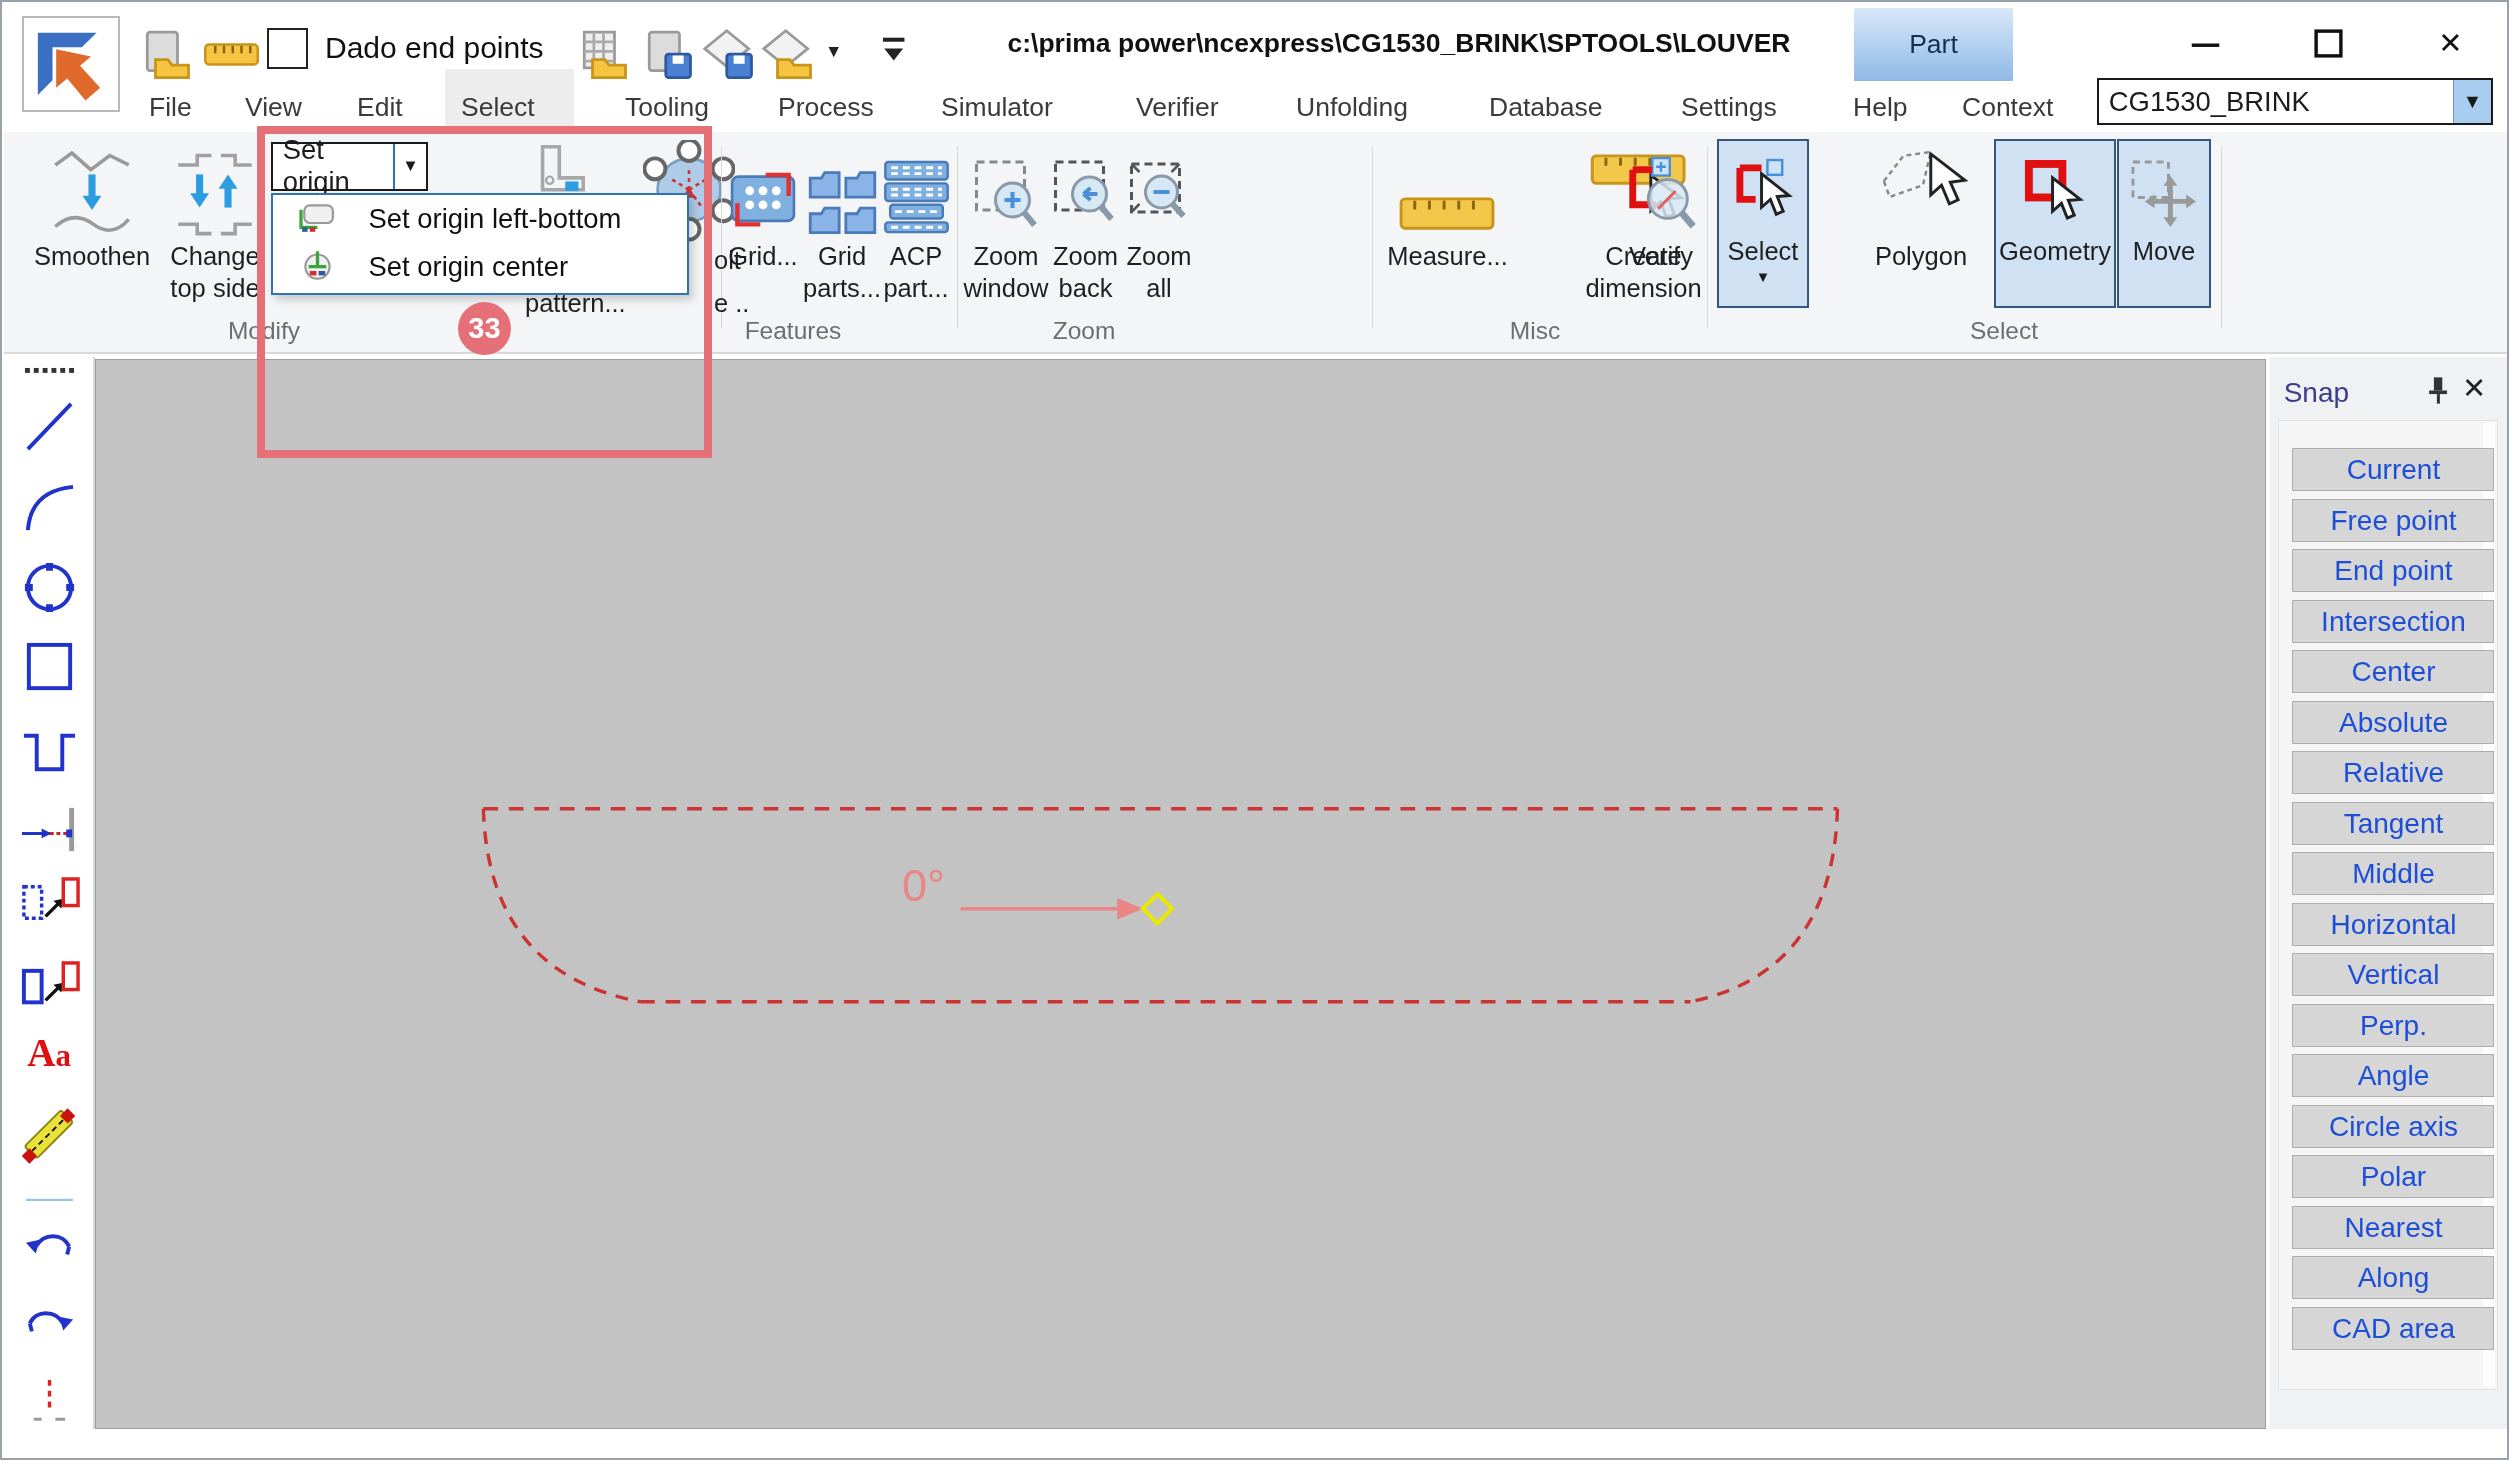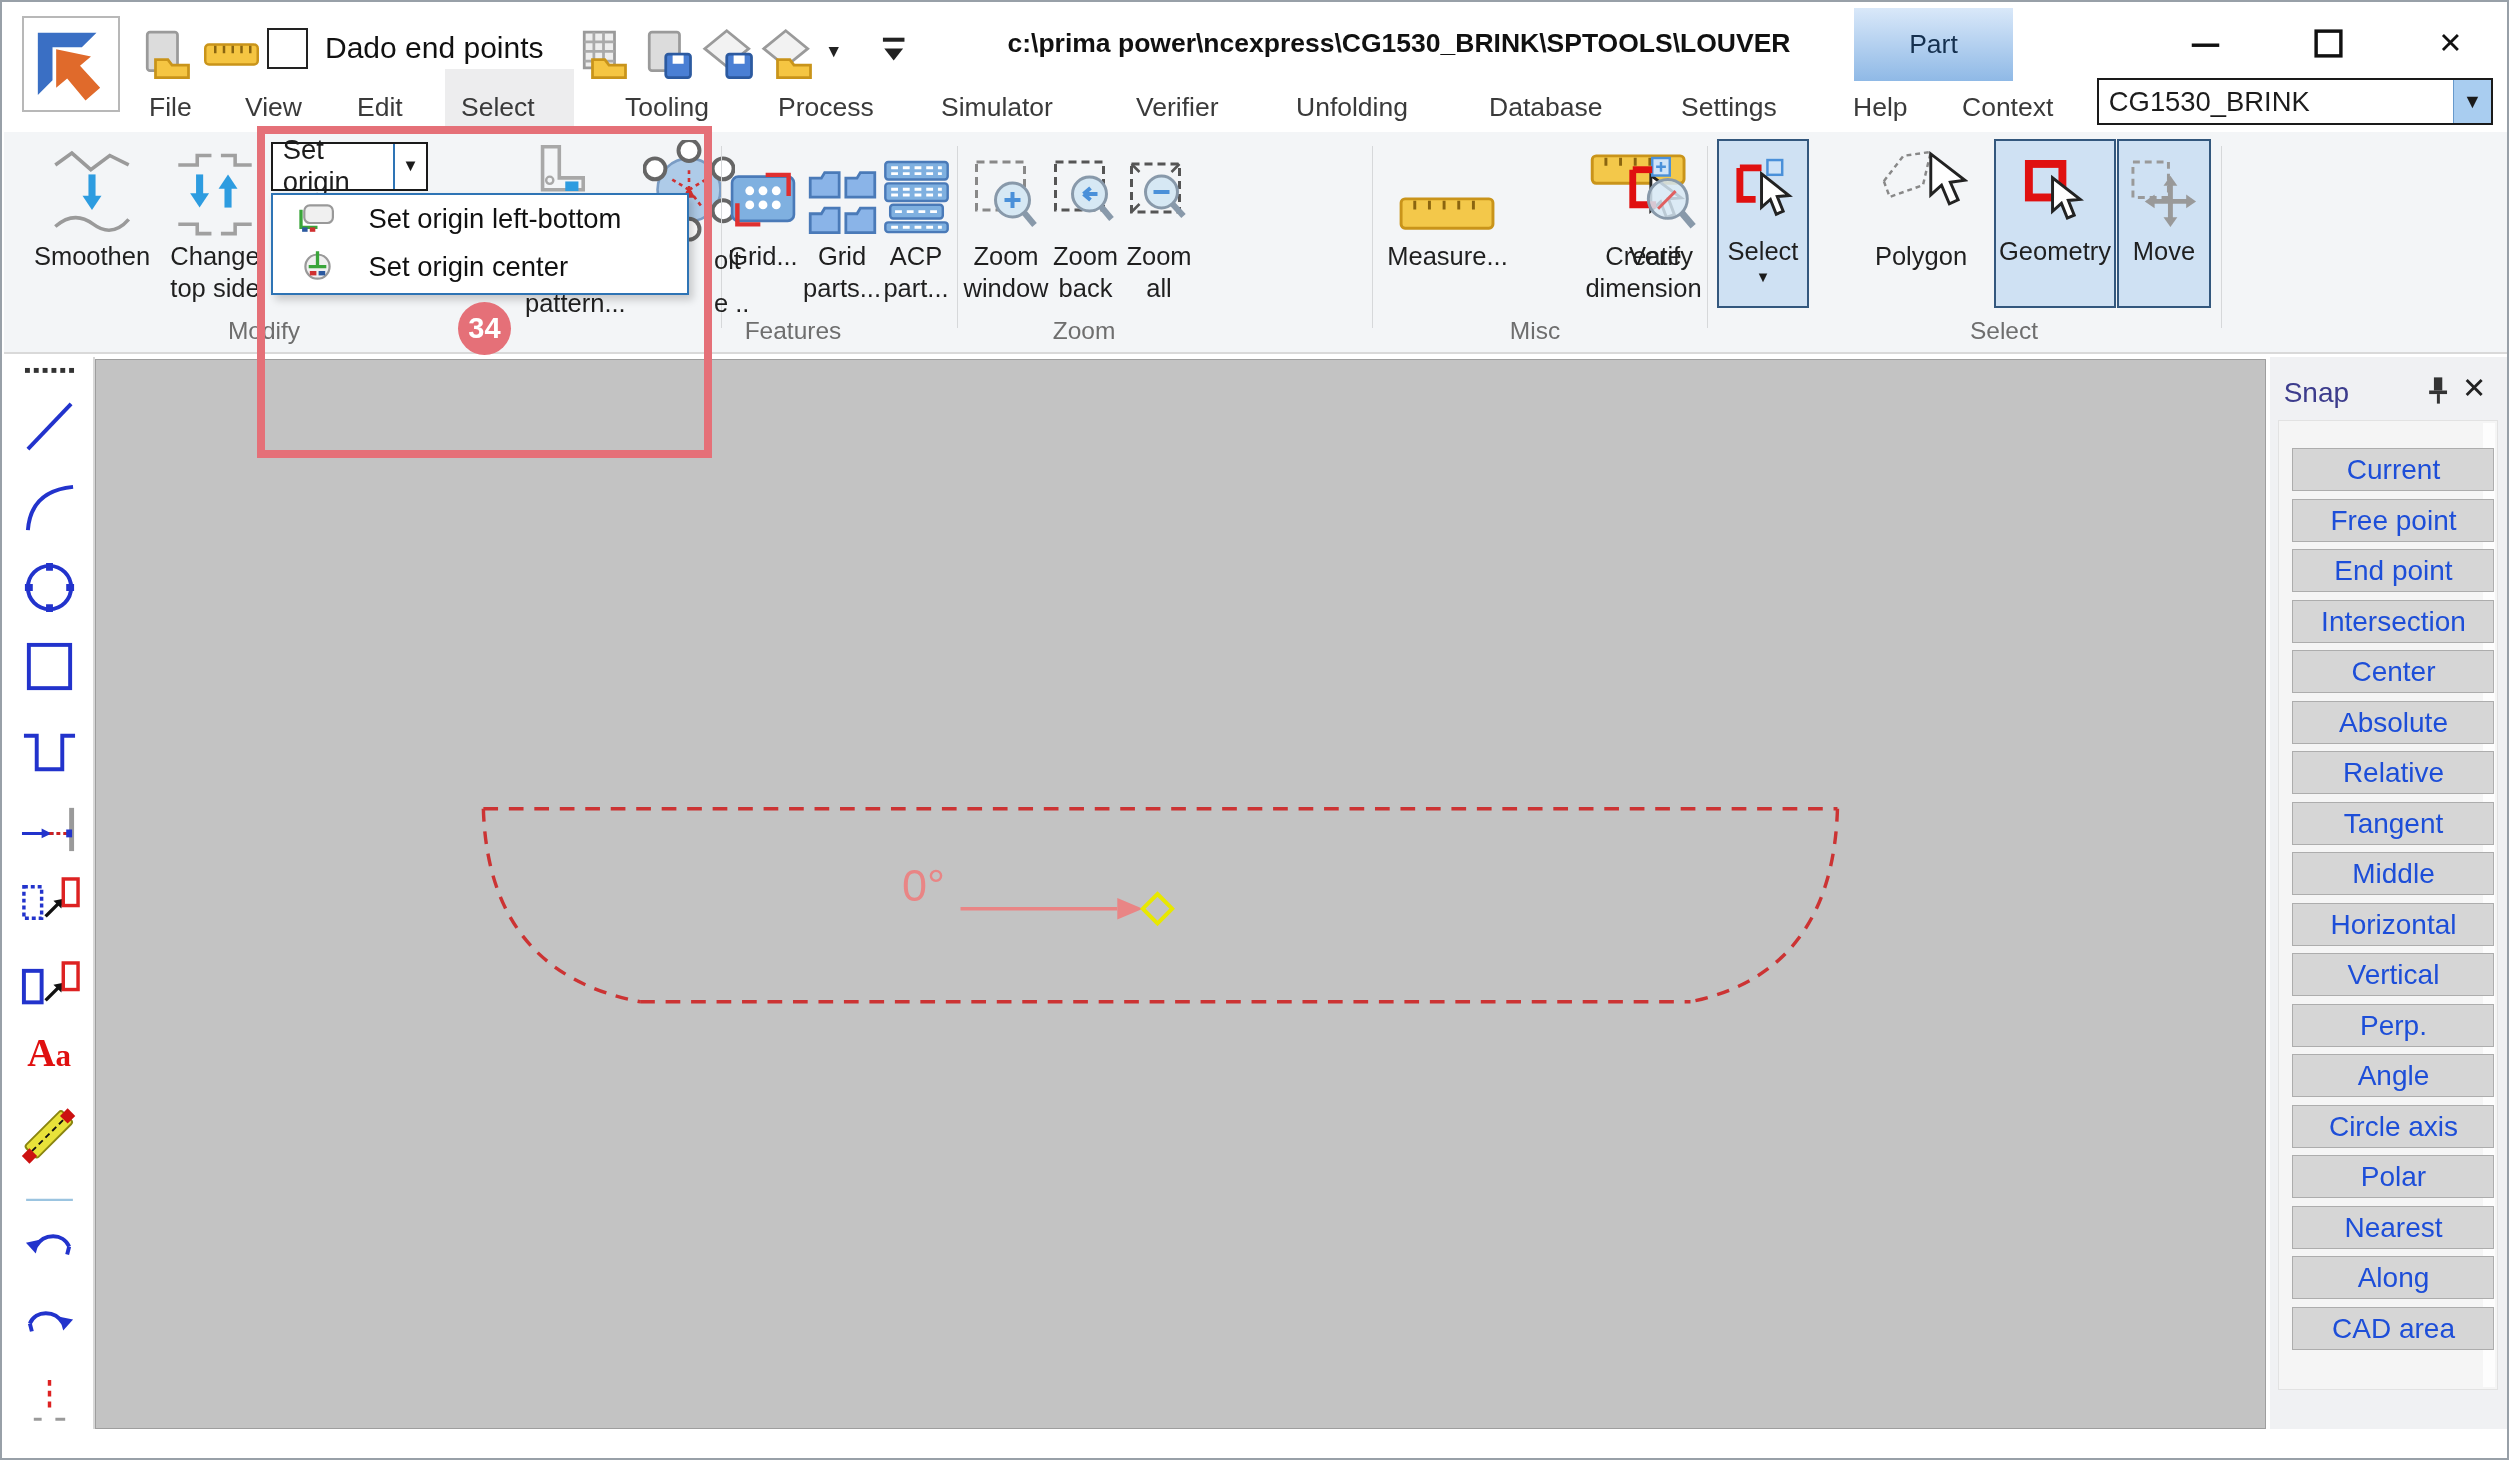--- a/index.html
+++ b/index.html
@@ -423,21 +423,21 @@
           </g>
         </svg>
       </div>
       <span class="rlab">Move</span>
     </div>
     <span class="rgroup" style="left:2000px;">Select</span>
     <div class="rdiv" style="left:2217px;"></div>
 
     <div class="abs" id="anno-box"></div>
     <div class="abs" id="anno-badge">
-      <span>34</span>
+      <span>33</span>
     </div>
   </div>
 
   <div class="abs" id="side">
     <div class="sic" style="top:7.8px;">
       <svg width="51" height="11.8" viewBox="0 0 52 12">
           <g fill="#333">
             <rect x="1" y="3" width="5" height="5"></rect>
             <rect x="10" y="3" width="5" height="5"></rect>
             <rect x="19" y="3" width="5" height="5"></rect>

